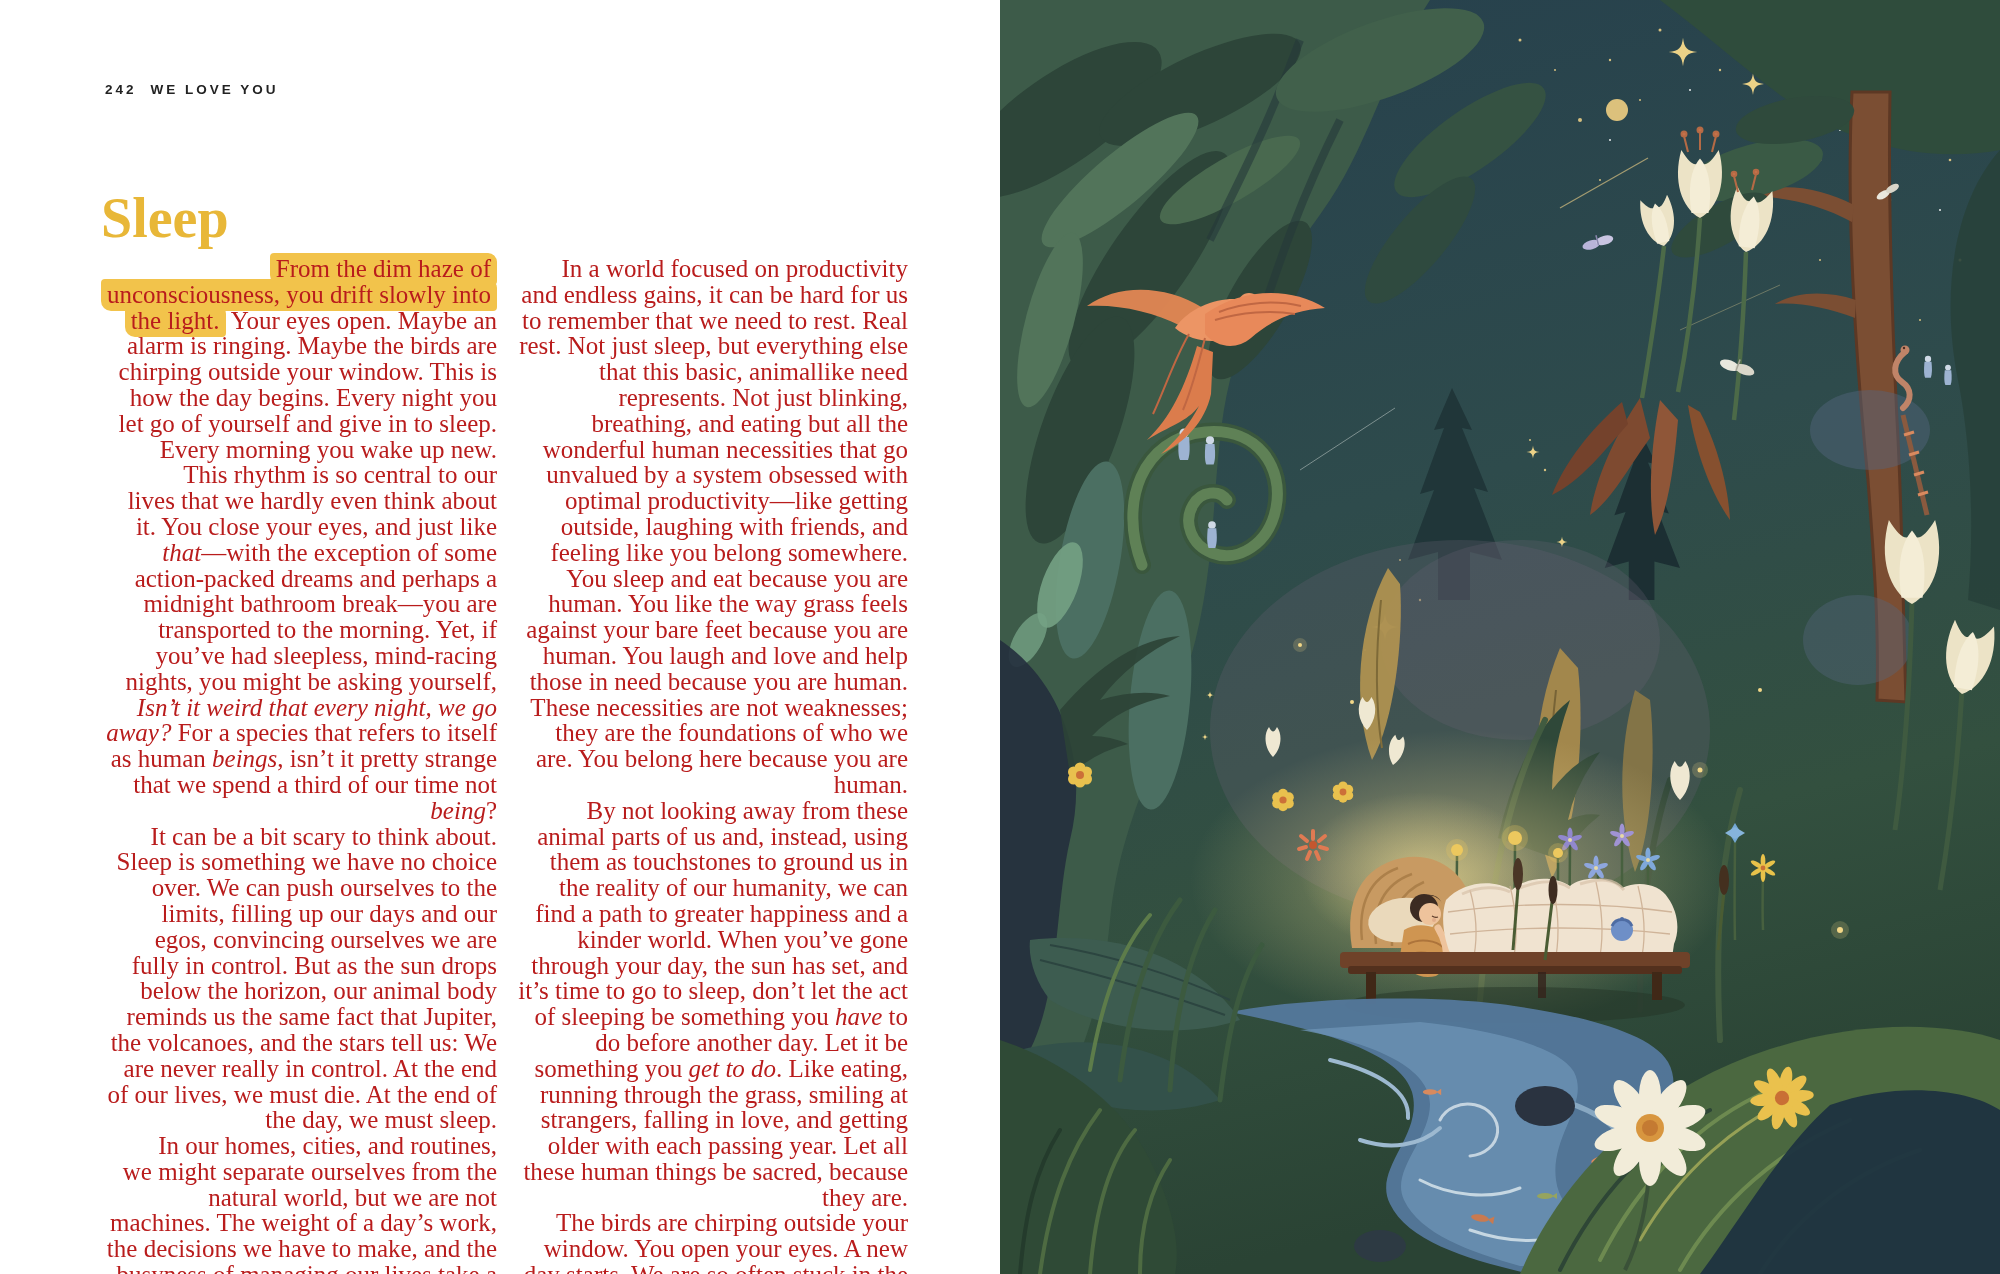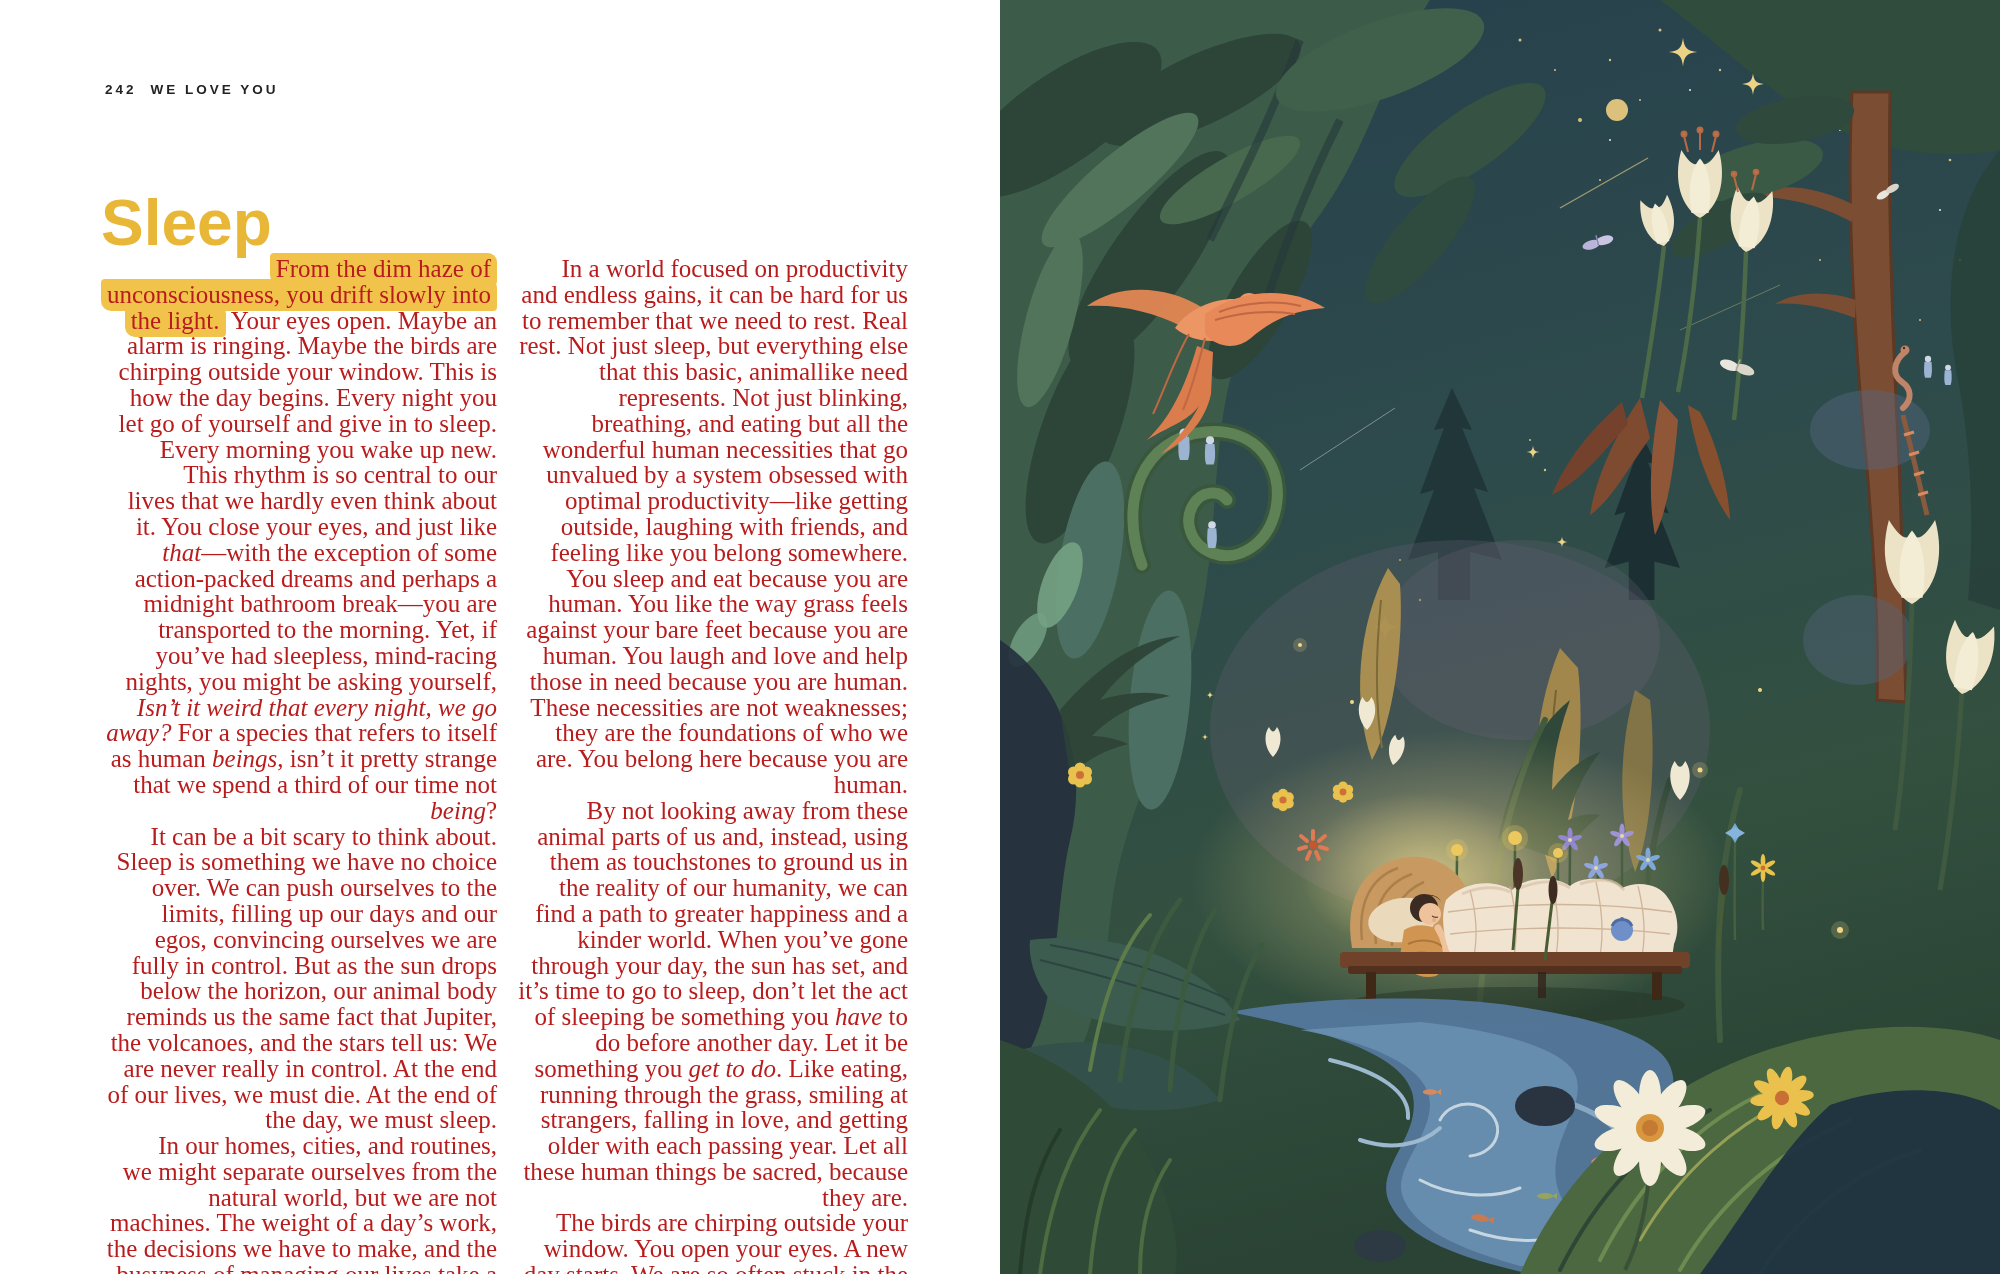--- a/index.html
+++ b/index.html
@@ -18,22 +18,22 @@
   }
   .running-head {
     position: absolute; left: 105px; top: 82px;
     font-family: "Liberation Sans", sans-serif;
     font-weight: 700; font-size: 13.5px; letter-spacing: 3px;
     color: #222222; white-space: nowrap;
   }
   .running-head .folio { margin-right: 14px; }
   .page-title {
     position: absolute; left: 101px; top: 138px;
-    font-family: Liberation Sans, sans-serif;
-    font-weight: 700; font-size: 64px; line-height: 84px;
+    font-family: Liberation Serif, serif;
+    font-weight: 700; font-size: 56px; line-height: 84px;
     color: var(--color-title, #E8B738);
     letter-spacing: 0px;
   }
   .text-col {
     position: absolute; top: 256px; width: 392px;
     font-size: 25px; line-height: 25.8px; color: #b91c1c;
     text-align: right;
   }
   .text-col.col-0 { left: 105px; }
   .text-col.col-1 { left: 516px; }

